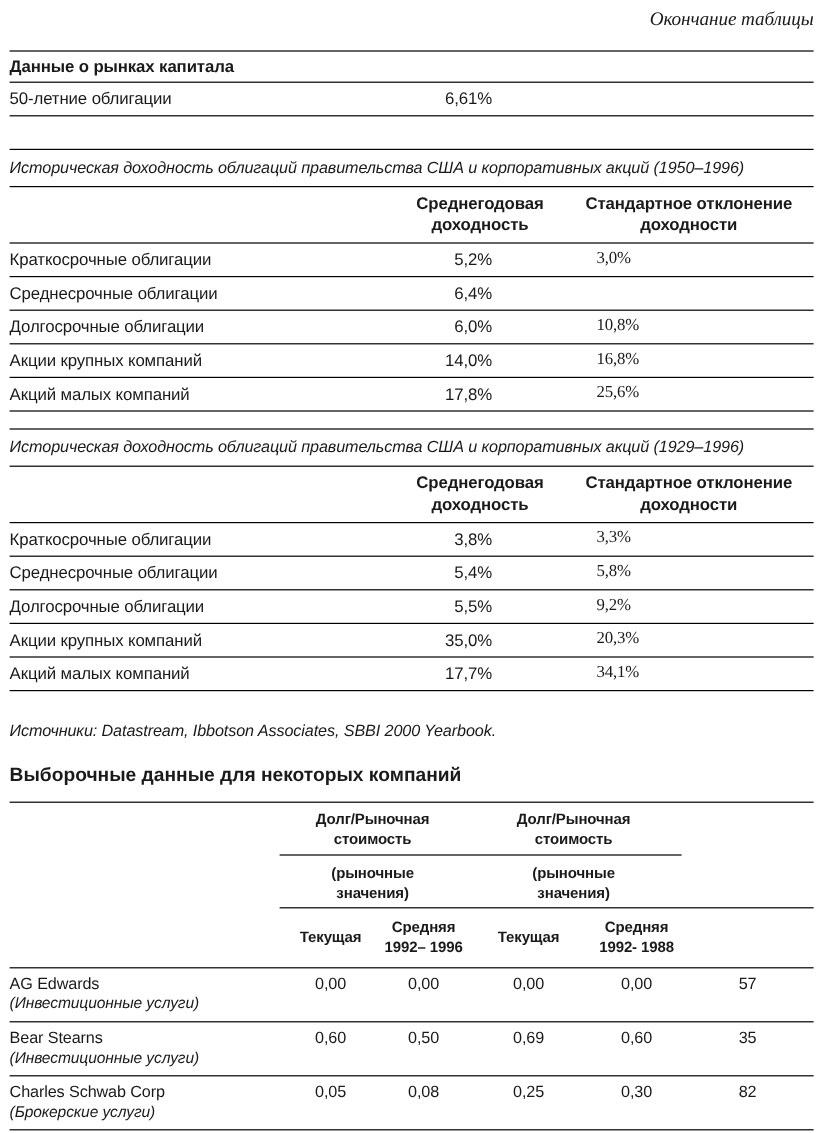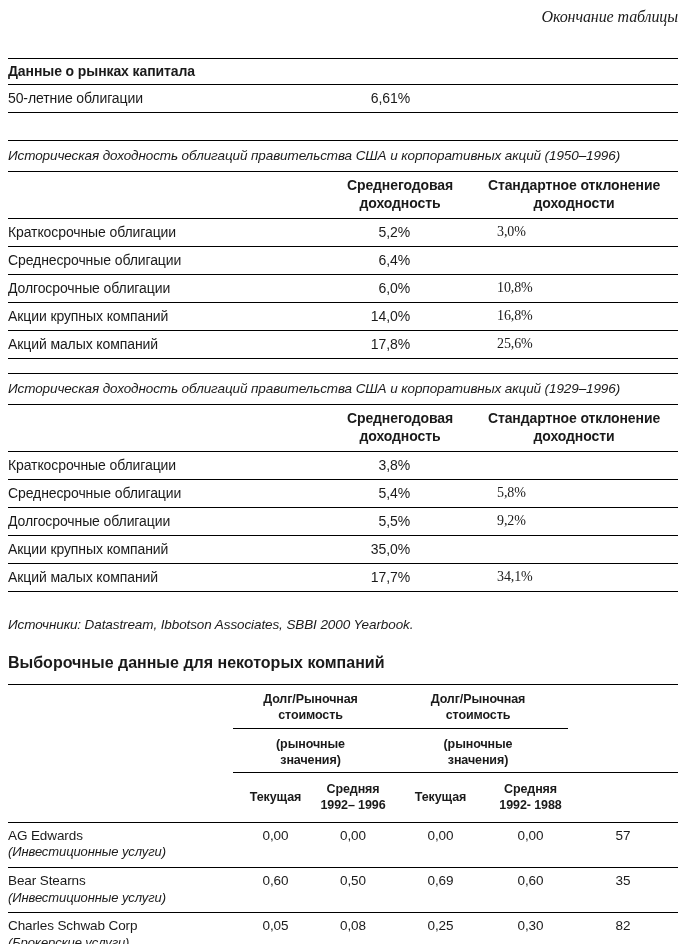--- a/index.html
+++ b/index.html
@@ -11,21 +11,21 @@
   }
   .page { padding:6px 8px 0 8px; width:686px; }
 
   .endnote {
     font-family:"Liberation Serif","DejaVu Serif",serif;
     font-style:italic; font-size:16px; text-align:right; margin-top:2px;
   }
 
   
   .tbl { border-top:1.5px solid #000; }
-  .tbl1 { margin-top:32px; }
+  .tbl1 { margin-top:16px; }
   .tbl2 { margin-top:27px; }
   .tbl3 { margin-top:14px; }
   .grid3 { display:grid; grid-template-columns:322px 140px 208px; }
   .t-title {
     font-weight:bold; font-size:14px; padding:4px 0 5px;
     border-bottom:1.5px solid #000;
   }
   .caption {
     font-style:italic; font-size:13.5px; padding:7px 0 8px;
     border-bottom:1.5px solid #000;
@@ -127,37 +127,39 @@
     <div class="caption">Историческая доходность облигаций правительства США и корпоративных акций (1929–1996)</div>
     <div class="grid3 hdr3">
       <div style="grid-column:2">Среднегодовая доходность</div>
       <div style="grid-column:3">Стандартное отклонение доходности</div>
     </div>
     <div>
 
         <div class="grid3 t-row">
           <div>Краткосрочные облигации</div>
           <div class="cell-avg">3,8%</div>
+          <div class="cell-std">3,3%</div>
         </div>
 
         <div class="grid3 t-row">
           <div>Среднесрочные облигации</div>
           <div class="cell-avg">5,4%</div>
           <div class="cell-std">5,8%</div>
         </div>
 
         <div class="grid3 t-row">
           <div>Долгосрочные облигации</div>
           <div class="cell-avg">5,5%</div>
           <div class="cell-std">9,2%</div>
         </div>
 
         <div class="grid3 t-row">
           <div>Акции крупных компаний</div>
           <div class="cell-avg">35,0%</div>
+          <div class="cell-std">20,3%</div>
         </div>
 
         <div class="grid3 t-row">
           <div>Акций малых компаний</div>
           <div class="cell-avg">17,7%</div>
           <div class="cell-std">34,1%</div>
         </div>
       </div>
   </div>
 

